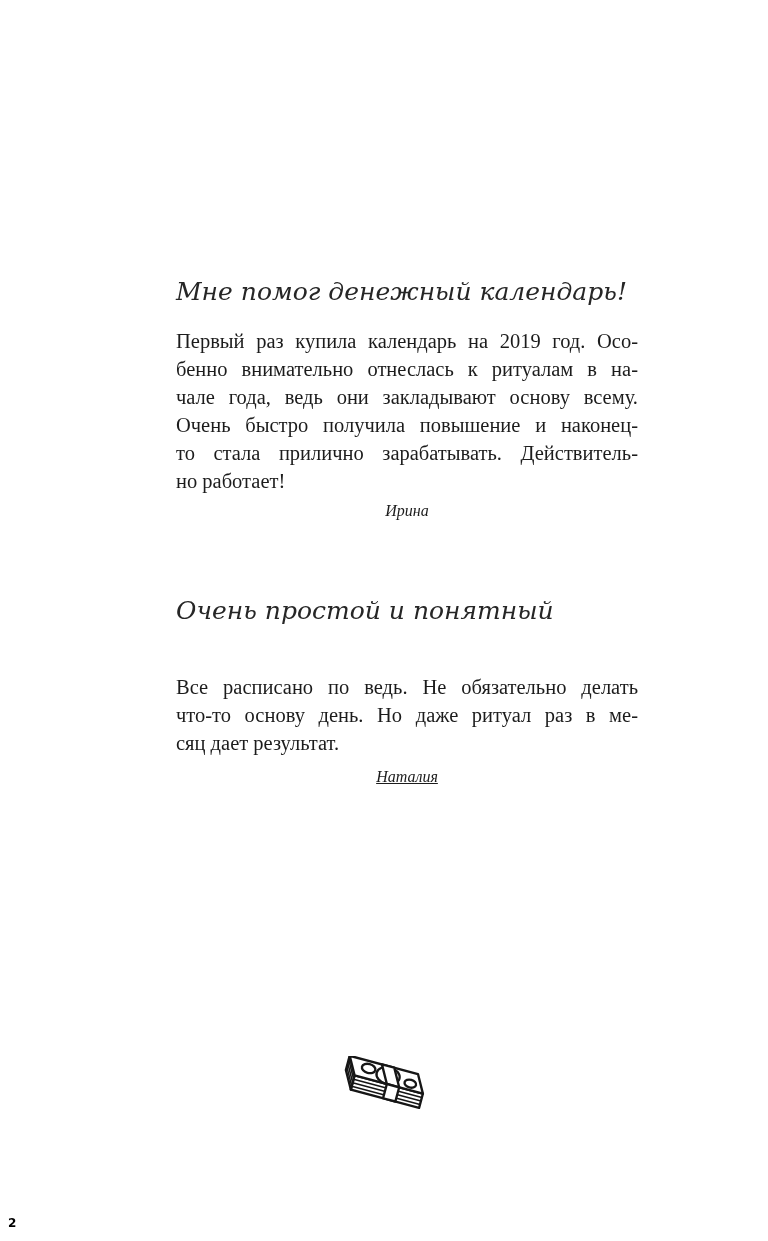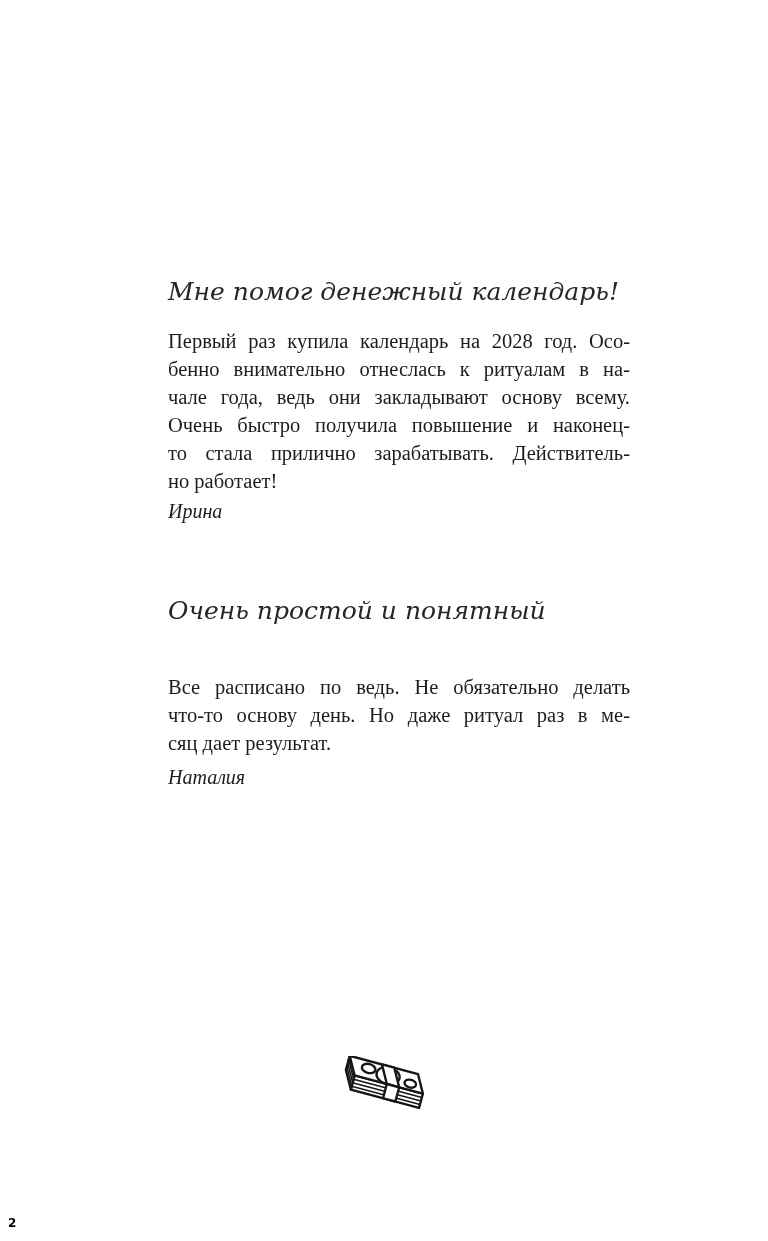--- a/index.html
+++ b/index.html
@@ -11,21 +11,21 @@
     position: relative;
     width: 768px;
     height: 1241px;
     background: #ffffff;
     overflow: hidden;
     font-family: "Liberation Serif", "DejaVu Serif", serif;
     color: #1c1c1c;
   }
   .block {
     position: absolute;
-    left: 168px;
+    left: 176px;
     width: 462px;
   }
   .heading {
     font-family: "DejaVu Serif", serif;
     font-style: italic;
     font-weight: 500;
     font-size: 25px;
     color: #262626;
   }
   .heading .tline {
@@ -38,23 +38,23 @@
   }
   .body-lines .tline {
     line-height: 28px;
     text-align: justify;
     text-align-last: justify;
   }
   .body-lines .tline:last-child {
     text-align-last: left;
   }
   .signature {
-    font-size: 20px;
+    font-size: 16px;
     font-style: italic;
-    text-align: left;
+    text-align: center;
     line-height: 28px;
   }
   .money-icon-wrap {
     position: absolute;
     left: 330px;
     top: 1056px;
     width: 108px;
     height: 80px;
   }
   .page-number {
@@ -70,41 +70,41 @@
 </head>
 <body>
 
 <div class="page">
 
   <div class="block heading" style="top:275px;">
       <div class="tline">Мне помог денежный календарь!</div>
     </div>
 
   <div class="block body-lines" style="top:327px;">
-      <div class="tline">Первый раз купила календарь на 2028 год. Осо-</div>
+      <div class="tline">Первый раз купила календарь на 2019 год. Осо-</div>
       <div class="tline">бенно внимательно отнеслась к ритуалам в на-</div>
       <div class="tline">чале года, ведь они закладывают основу всему.</div>
       <div class="tline">Очень быстро получила повышение и наконец-</div>
       <div class="tline">то стала прилично зарабатывать. Действитель-</div>
       <div class="tline">но работает!</div>
     </div>
 
   <div class="block signature" style="top:497px;">Ирина</div>
 
   <div class="block heading" style="top:594px;">
       <div class="tline">Очень простой и понятный</div>
     </div>
 
   <div class="block body-lines" style="top:673px;">
       <div class="tline">Все расписано по ведь. Не обязательно делать</div>
       <div class="tline">что-то основу день. Но даже ритуал раз в ме-</div>
       <div class="tline">сяц дает результат.</div>
     </div>
 
-  <div class="block signature" style="top:763px;">Наталия</div>
+  <div class="block signature" style="top:763px;text-decoration:underline;">Наталия</div>
 
   <div class="money-icon-wrap">
     <svg width="108" height="80" viewBox="0 0 110 78" xmlns="http://www.w3.org/2000/svg">
       <g transform="rotate(15 55 26)" stroke="#161616" stroke-width="2.4" stroke-linejoin="round" stroke-linecap="round" fill="none">
 
         <path d="M24 26 L96 26 L96 41 L24 41 Z" fill="#ffffff"></path>
         <path d="M24 30 L96 30" stroke-width="1.6"></path>
         <path d="M24 33.7 L96 33.7" stroke-width="1.6"></path>
         <path d="M24 37.4 L96 37.4" stroke-width="1.6"></path>
 

